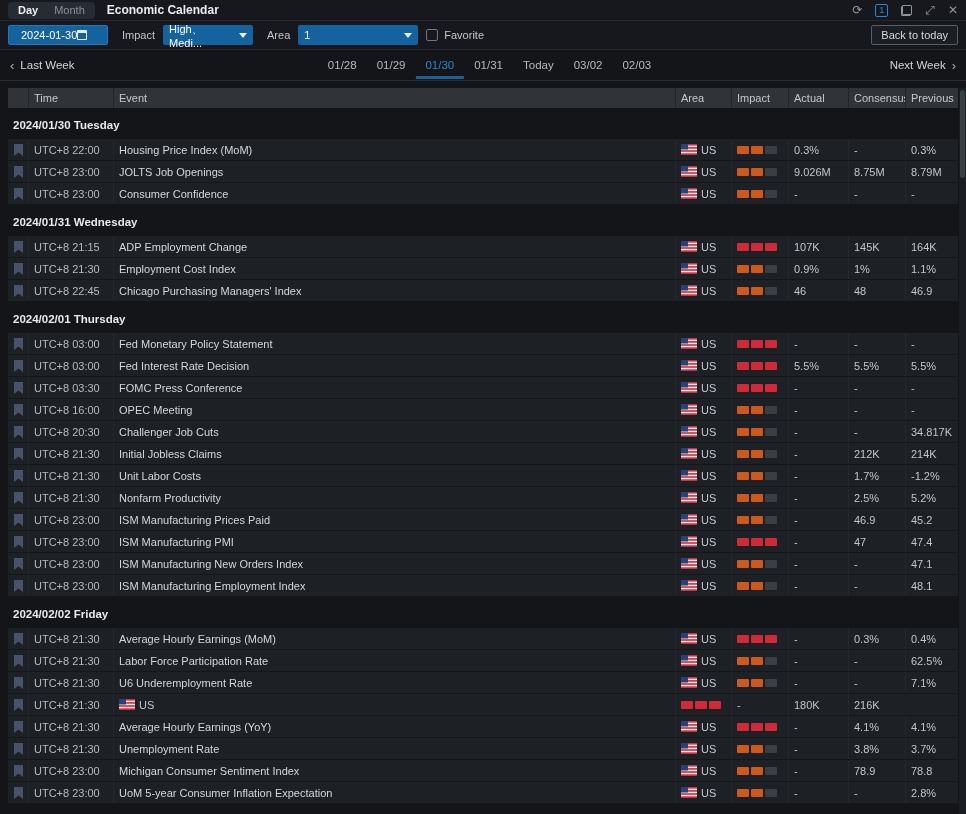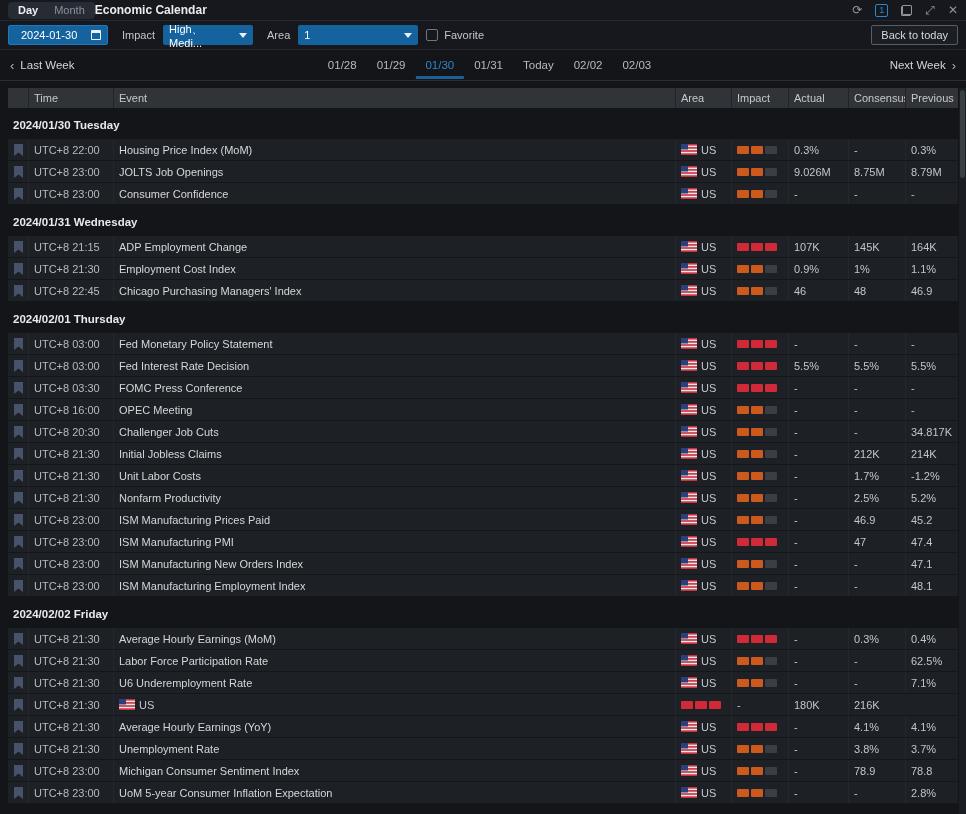--- a/index.html
+++ b/index.html
@@ -13,33 +13,33 @@
   }
   
   .titlebar {
     height:21px; display:flex; align-items:center;
     background:#16181d; border-bottom:1px solid #25282e;
     padding:0 8px;
   }
   .tab-pill { display:flex; background:#262b34; border-radius:4px; padding:1px 2px; height:17px; align-items:center; }
   .tab-pill .tab { padding:1px 8px; font-size:11px; color:#8b919c; cursor:pointer; border-radius:3px; }
   .tab-pill .tab.active { color:#eef0f2; font-weight:bold; }
-  .tb-title { margin-left:0; font-weight:bold; font-size:12px; color:#e9ebee; }
+  .tb-title { margin-left:12px; font-weight:bold; font-size:12px; color:#e9ebee; }
   .tb-icons { margin-left:auto; display:flex; align-items:center; gap:13px; color:#8f959d; font-size:12px; }
   .tb-icons span { cursor:pointer; line-height:1; }
   .badge-1 { border:1px solid #2b86d1; color:#2b86d1; font-size:9px; width:13px; height:13px;
              display:inline-flex; align-items:center; justify-content:center; border-radius:2px; }
   .dup-icon { position:relative; width:11px; height:11px; display:inline-block; }
   .dup-icon::before { content:""; position:absolute; left:0; bottom:0; width:8px; height:8px; border:1px solid #8f959d; border-radius:1px; }
   .dup-icon::after  { content:""; position:absolute; right:0; top:0;  width:8px; height:8px; border:1px solid #8f959d; border-radius:1px; background:#16181d; }
   
   .filterbar { height:29px; display:flex; align-items:center; padding:0 8px; gap:8px;
                background:#16181d; border-bottom:1px solid #25282e; }
   .date-input { width:100px; height:20px; background:#14639f; border:1px solid #1f78bd; border-radius:2px;
-                color:#fff; display:flex; align-items:center; justify-content:space-between;
+                color:#fff; display:flex; align-items:center; justify-content:flex-start;
                 padding:0 6px 0 12px; font-size:11px; cursor:pointer; }
   .cal-icon { width:10px; height:10px; border:1px solid #e8f0f8; border-top-width:3px; border-radius:1px; display:inline-block; }
   .flabel { color:#c3c7cd; margin-left:6px; }
   .dropdown { height:20px; background:#14639f; border-radius:2px; color:#fff; display:flex; align-items:center;
               justify-content:space-between; padding:0 6px; font-size:11px; cursor:pointer; }
   .dd-impact { width:90px; }
   .dd-area { width:120px; }
   .caret { width:0; height:0; border-left:4px solid transparent; border-right:4px solid transparent;
            border-top:5px solid #e8f0f8; display:inline-block; margin-left:6px; }
   .checkbox { width:12px; height:12px; border:1px solid #70757d; border-radius:2px; background:transparent; cursor:pointer; }
@@ -120,21 +120,21 @@
   <div class="wk-left">
     <span class="chev">‹</span>
     <span>Last Week</span>
   </div>
   <div class="week-days">
       <span class="day">01/28</span>
       <span class="day">01/29</span>
       <span class="day active">01/30</span>
       <span class="day">01/31</span>
       <span class="day">Today</span>
-      <span class="day">02/02</span>
+      <span class="day">03/02</span>
       <span class="day">02/03</span>
     </div>
   <div class="wk-right">
     <span>Next Week</span>
     <span class="chev">›</span>
   </div>
 </div>
 
 <div class="table-wrap">
   <div class="grid-row thead">

